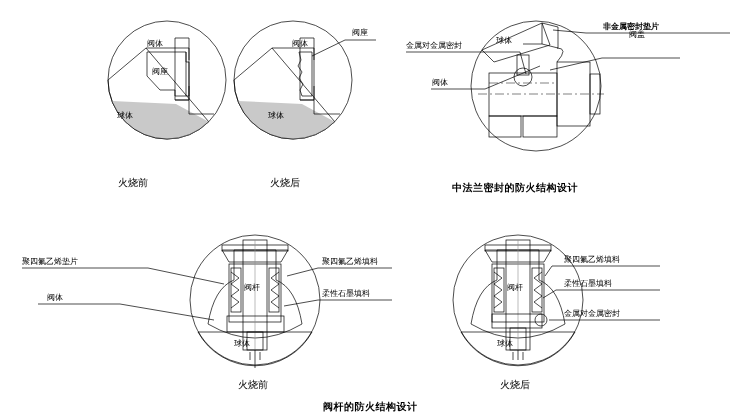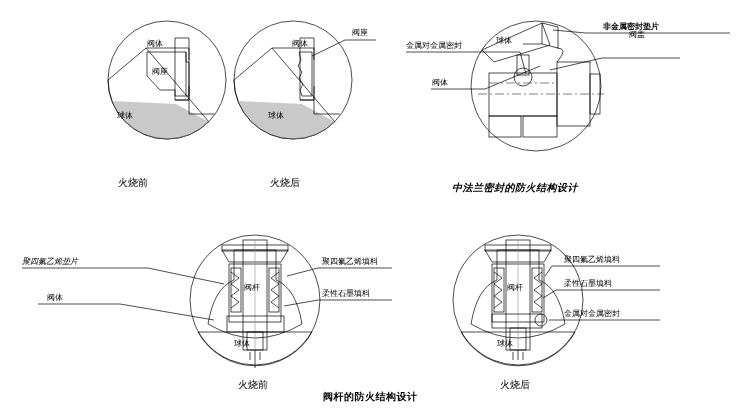--- a/index.html
+++ b/index.html
@@ -147,21 +147,21 @@
     <path d="M196,33 L163,30" class="ln"></path>
     <path d="M160,70 L212,58 L290,58" class="ln"></path>
   </svg>
 
   <div class="lbl" style="left:16px;top:40px;">金属对金属密封</div>
   <div class="lbl" style="left:42px;top:77px;">阀体</div>
   <div class="lbl-in" style="left:106px;top:35px;">球体</div>
   <div class="lbl" style="left:213px;top:21px;font-weight:bold;">非金属密封垫片</div>
   <div class="lbl" style="left:239px;top:29px;">阀盖</div>
 
-  <div class="cap-bold" style="left:62px;top:181px;font-style:italic;">中法兰密封的防火结构设计</div>
+  <div class="cap-bold" style="left:62px;top:181px;">中法兰密封的防火结构设计</div>
 </div>
 
 <div class="panel" style="left:0;top:228px;width:741px;height:188px;">
 
   <svg width="741" height="160">
     <defs>
       <radialGradient id="stemCircle" cx="40%" cy="30%" r="80%">
         <stop offset="0%" stop-color="#ffffff"></stop>
         <stop offset="80%" stop-color="#fcfcfc"></stop>
         <stop offset="100%" stop-color="#e6e6e6"></stop>
@@ -240,29 +240,29 @@
       <path d="M513,124 L513,132 M523,124 L523,132" class="ln" stroke-width=".5"></path>
 
       <path d="M552,38 L582,38 L660,38" class="ln"></path>
       <path d="M552,38 L545,48" class="ln"></path>
       <path d="M556,62 L660,62" class="ln"></path>
       <path d="M556,62 L543,70" class="ln"></path>
       <path d="M549,92 L660,92" class="ln"></path>
     </g>
   </svg>
 
-  <div class="lbl" style="left:22px;top:28px;font-style:italic;">聚四氟乙烯垫片</div>
+  <div class="lbl" style="left:22px;top:28px;">聚四氟乙烯垫片</div>
   <div class="lbl" style="left:47px;top:64px;">阀体</div>
   <div class="lbl" style="left:322px;top:28px;">聚四氟乙烯填料</div>
   <div class="lbl" style="left:322px;top:60px;">柔性石墨填料</div>
   <div class="lbl-in" style="left:244px;top:54px;">阀杆</div>
   <div class="lbl-in" style="left:234px;top:110px;">球体</div>
 
   <div class="lbl" style="left:564px;top:26px;">聚四氟乙烯填料</div>
   <div class="lbl" style="left:564px;top:50px;">柔性石墨填料</div>
   <div class="lbl" style="left:564px;top:80px;">金属对金属密封</div>
   <div class="lbl-in" style="left:507px;top:54px;">阀杆</div>
   <div class="lbl-in" style="left:497px;top:110px;">球体</div>
 
   <div class="cap-plain" style="left:238px;top:150px;">火烧前</div>
   <div class="cap-plain" style="left:500px;top:150px;">火烧后</div>
-  <div class="cap-bold" style="left:323px;top:162px;font-family:Liberation Serif, serif;">阀杆的防火结构设计</div>
+  <div class="cap-bold" style="left:323px;top:172px;font-family:Liberation Serif, serif;">阀杆的防火结构设计</div>
 </div>
 
 </body></html>

